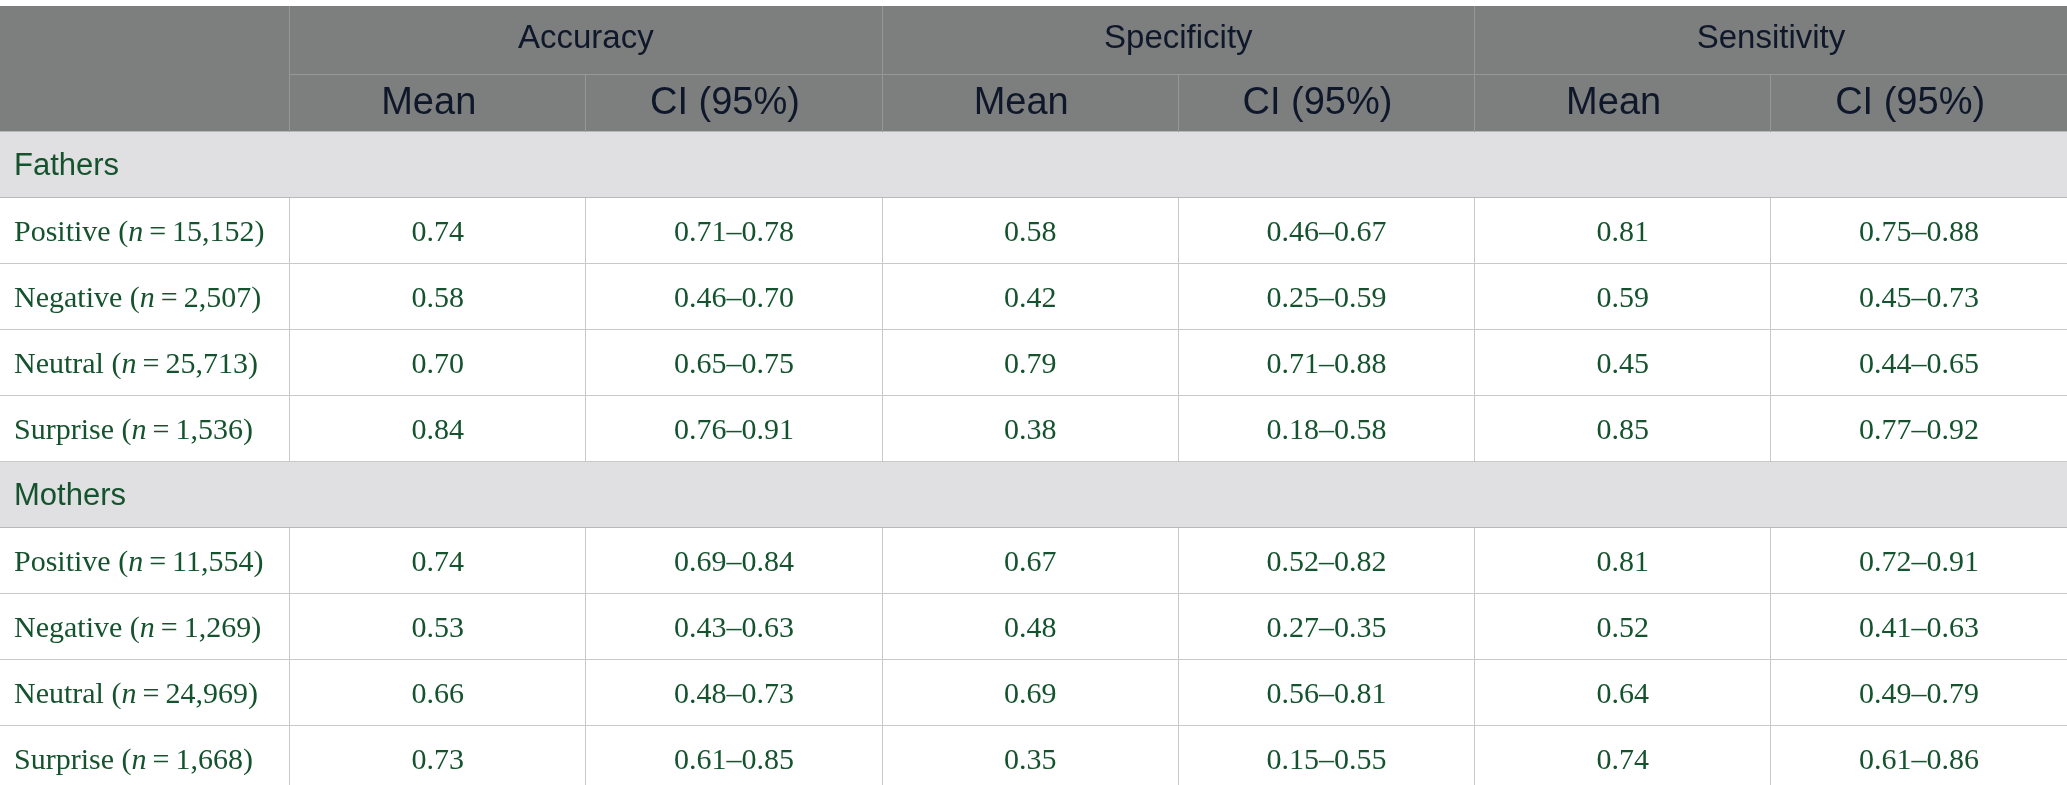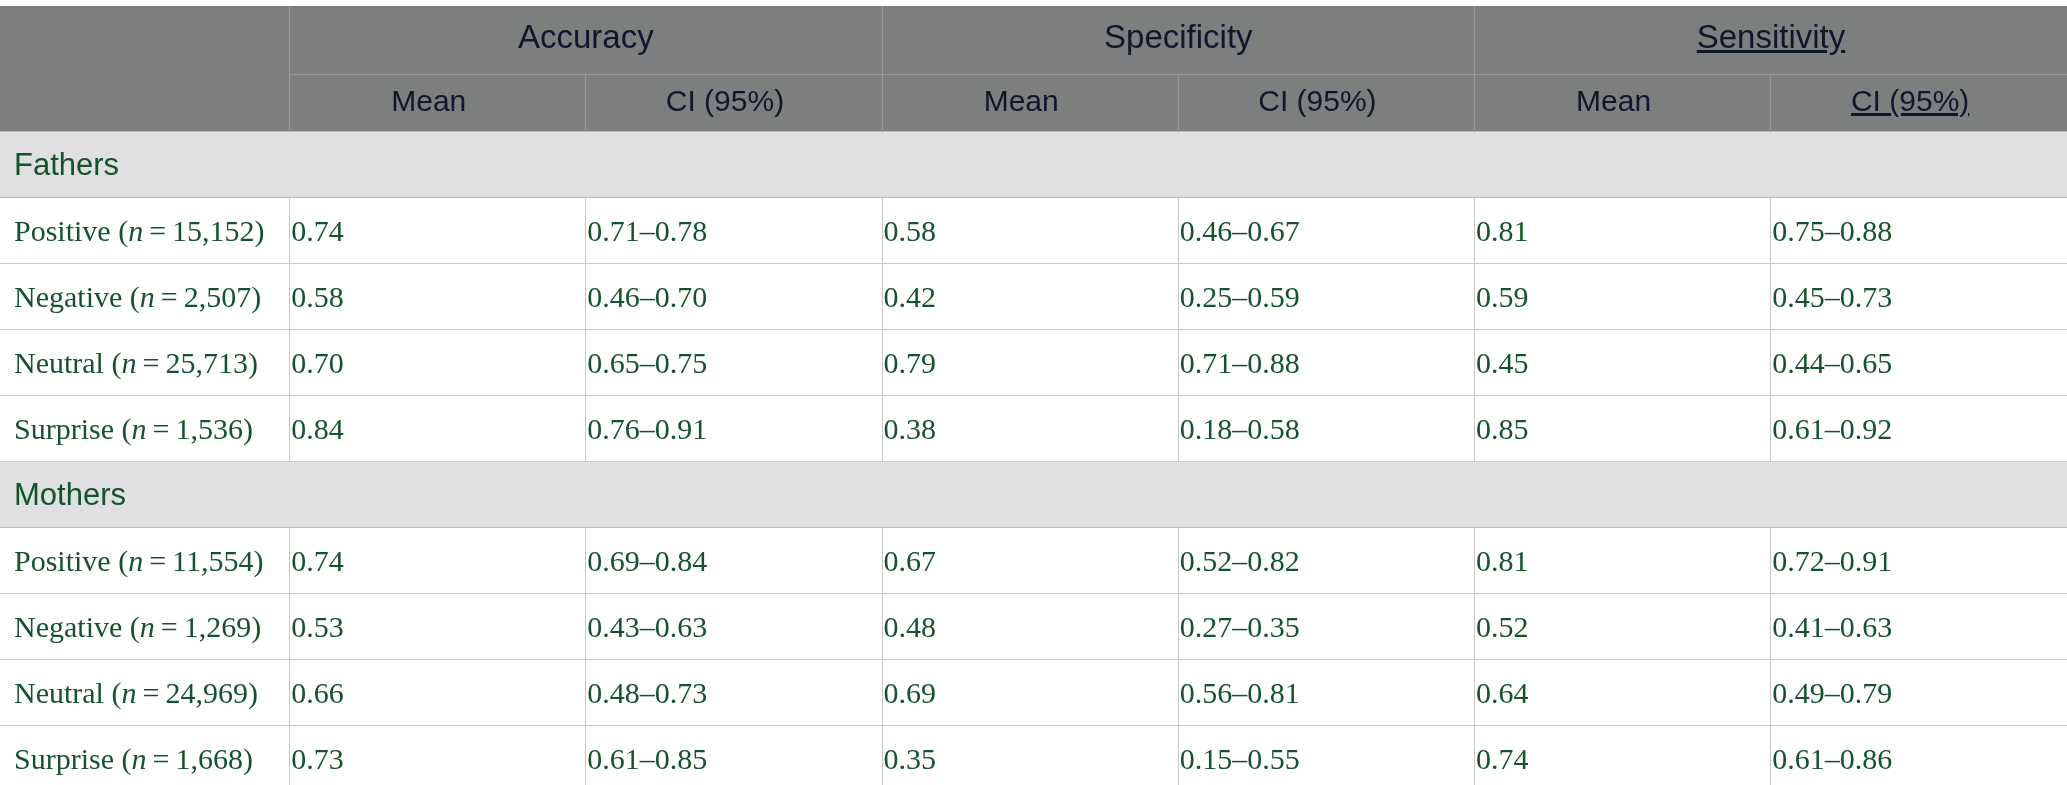--- a/index.html
+++ b/index.html
@@ -39,31 +39,31 @@
     border: 1px solid #92perfect;
   }
   thead th.group {
     font-size: 33px;
     height: 62px;
     border-right: 1px solid #969897;
     border-bottom: 1px solid #969897;
     padding: 0 0 6px 0;
   }
   thead th.sub {
-    font-size: 30px;
+    font-size: 38px;
     height: 52px;
     border-right: 1px solid #969897;
     padding: 0 18px 4px 0;
   }
   thead th.corner {
     border-right: 1px solid #969897;
     border-bottom: none;
     background: #7d7f7e;
   }
-  thead th.edge-right { border-right: none; text-decoration: underline; }
+  thead th.edge-right { border-right: none; }
 
   
   tr.group-row td {
     background: #e0dfe1;
     color: #14532d;
     font-family: "Liberation Sans", sans-serif;
     font-size: 31px;
     height: 65px;
     padding: 0 0 0 14px;
     text-align: left;
@@ -81,21 +81,21 @@
     vertical-align: middle;
     border-bottom: 1px solid #c9c9c9;
     border-right: 1px solid #c9c9c9;
     background: #ffffff;
   }
   tbody tr.data-row td.rowlabel {
     text-align: left;
     padding-left: 14px;
   }
   tbody tr.data-row td.num {
-    text-align: left;
+    text-align: center;
   }
   tbody tr.data-row td.edge-right { border-right: none; }
   tbody tr.data-row.last-row td { border-bottom: 1px solid #c9c9c9; }
 
   .ital { font-style: italic; }
 </style>
 </head>
 <body>
 
 <div id="table-wrap">
@@ -156,21 +156,21 @@
           <td class="num">0.45</td>
           <td class="num edge-right">0.44–0.65</td>
         </tr>
         <tr class="data-row">
           <td class="rowlabel">Surprise (<span class="ital">n</span> = <span>1,536</span>)</td>
           <td class="num">0.84</td>
           <td class="num">0.76–0.91</td>
           <td class="num">0.38</td>
           <td class="num">0.18–0.58</td>
           <td class="num">0.85</td>
-          <td class="num edge-right">0.61–0.92</td>
+          <td class="num edge-right">0.77–0.92</td>
         </tr>
         <tr class="group-row">
           <td colspan="7">Mothers</td>
         </tr>
         <tr class="data-row">
           <td class="rowlabel">Positive (<span class="ital">n</span> = <span>11,554</span>)</td>
           <td class="num">0.74</td>
           <td class="num">0.69–0.84</td>
           <td class="num">0.67</td>
           <td class="num">0.52–0.82</td>

